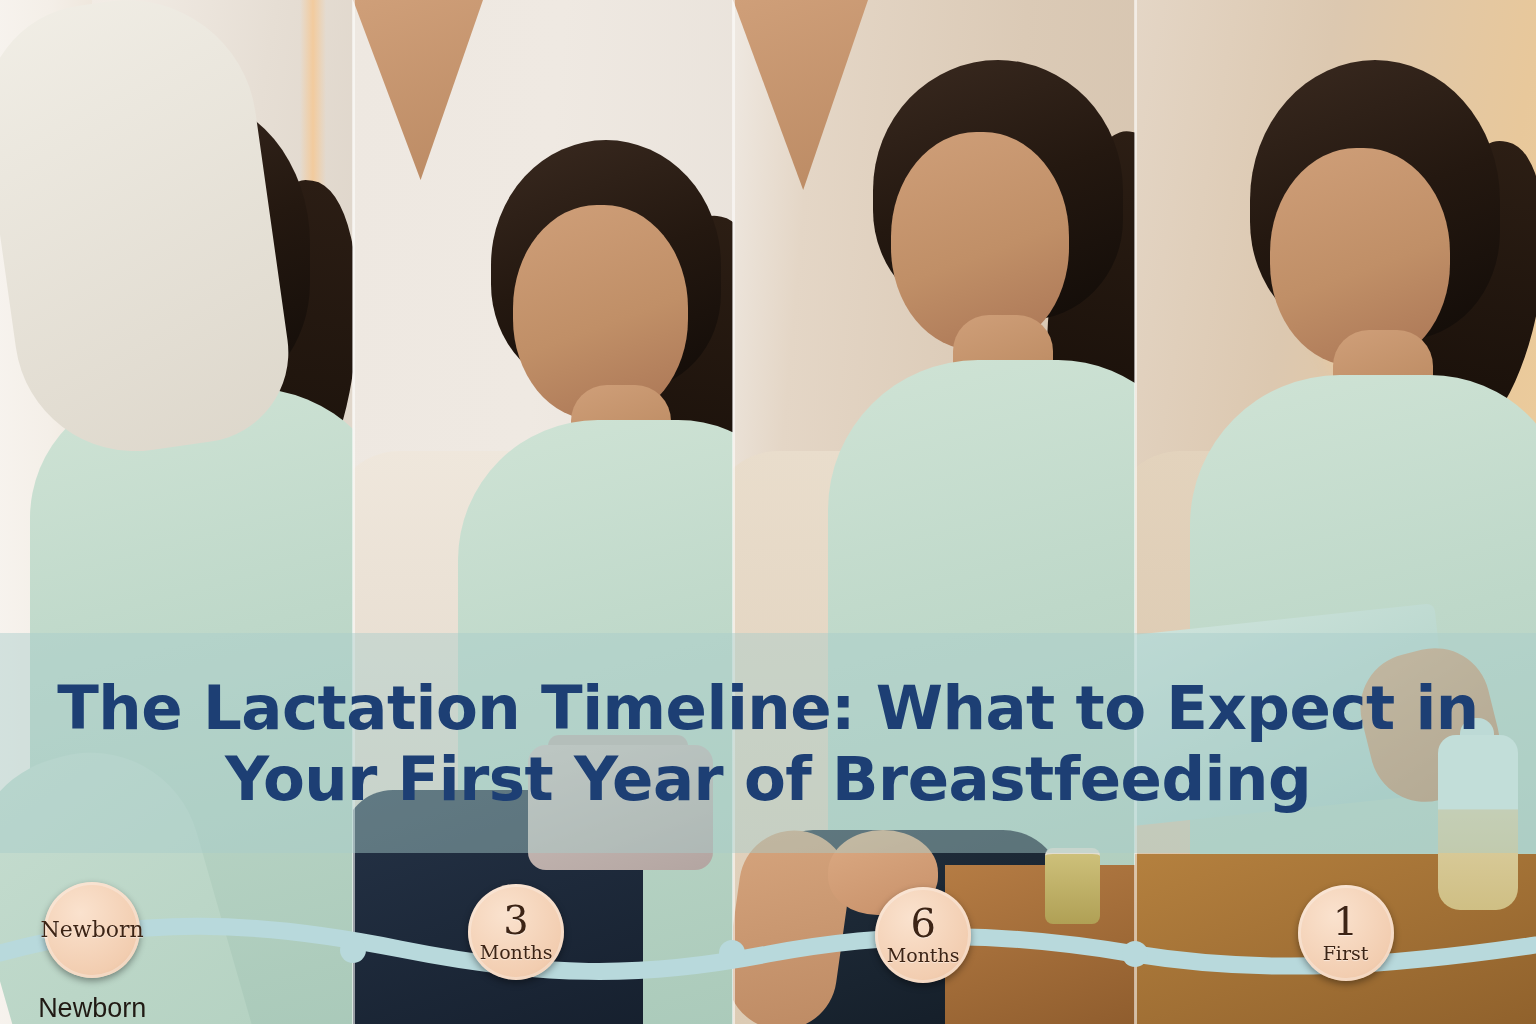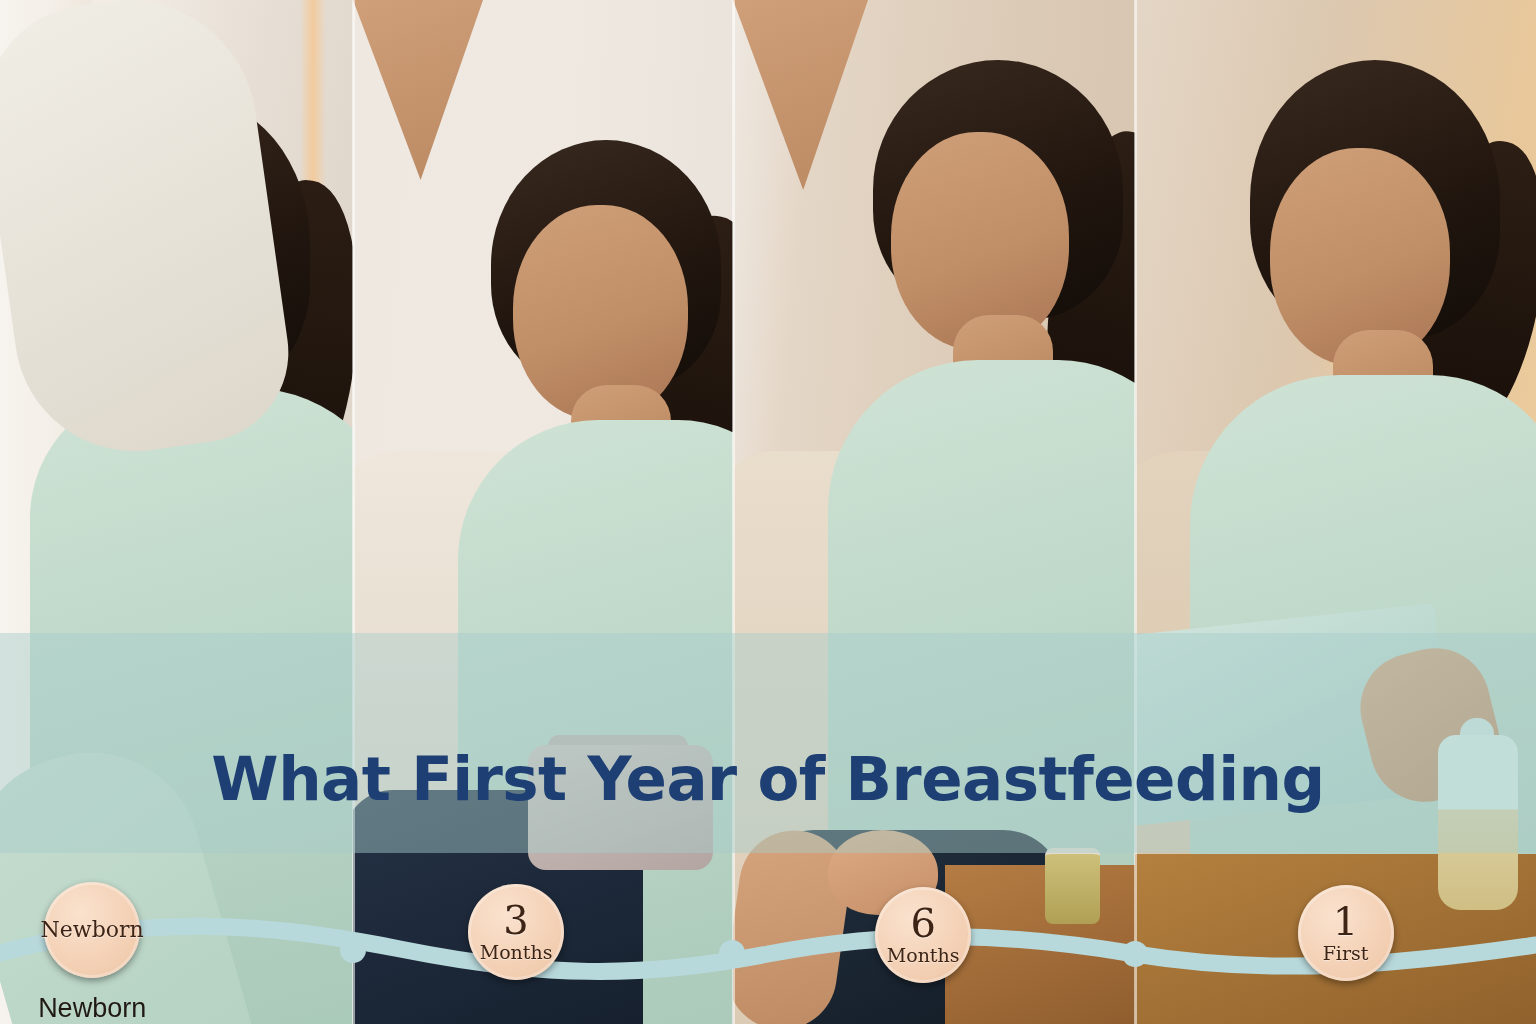--- a/index.html
+++ b/index.html
@@ -269,22 +269,22 @@
       <div class="bottle"></div>
     </div>
   </div>
 
   <div class="seam" style="left:352px"></div>
   <div class="seam" style="left:732px"></div>
   <div class="seam" style="left:1134px"></div>
 
   <div class="titleband">
     <div class="titletext">
-      <br>
-      <span>What First Year of Breastfeeding</span>
+      <span>The Lactation Timeline: What to Expect in</span><br>
+      <span>Your First Year of Breastfeeding</span>
     </div>
   </div>
 
   <div class="timeline">
 
     <svg class="ribbon" viewBox="0 0 1536 171" preserveAspectRatio="none">
       <path d="M0,100 C140,62 260,68 400,96 C540,124 640,126 768,101
                C900,76 1010,80 1135,101 C1270,123 1400,112 1536,92" fill="none" stroke="#b8d9dc" stroke-width="17" stroke-linecap="round"></path>
     </svg>
 

